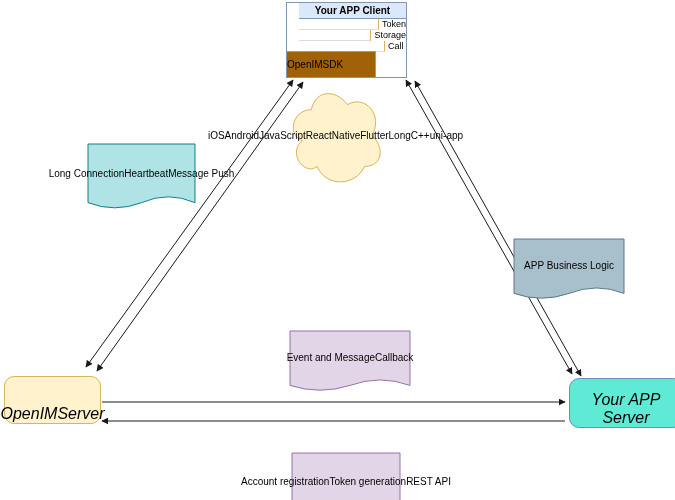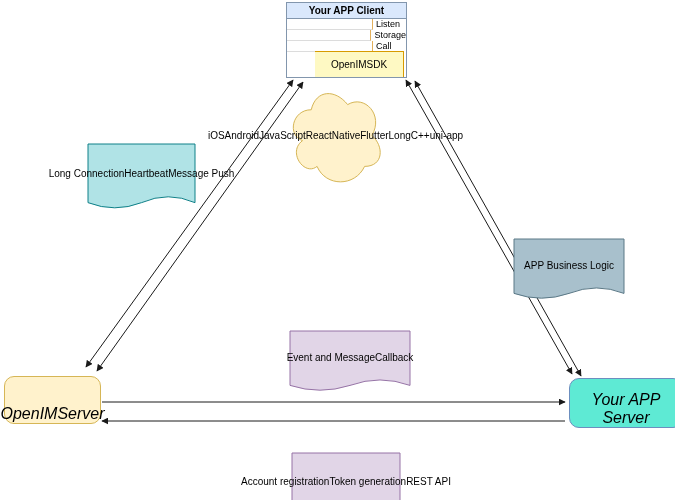--- a/index.html
+++ b/index.html
@@ -5,30 +5,30 @@
   * { margin:0; padding:0; box-sizing:border-box; }
   html,body { background:#ffffff; }
   body { font-family:"Liberation Sans", sans-serif; color:#000; }
 
   .canvas { position:relative; width:675px; height:500px; background:#ffffff; overflow:hidden; }
 
   .connectors { position:absolute; left:0; top:0; }
 
   
   .client-box { position:absolute; left:286px; top:2px; width:121px; height:76px;
-                background:#ffffff; border:1px solid #8296ad; }
+                background:#ffffff; border:1px solid #8296ad;padding-left:12px; }
   .client-header { height:16px; line-height:15px; background:#dae8fc; border-bottom:1px solid #8296ad;
                    font-weight:bold; font-size:10px; text-align:center; }
   .client-rows { height:33px; }
   .client-row { display:flex; height:11px; }
   .client-cell { width:86px; border-bottom:1px solid #dcdcdc; border-right:1px solid #e3b05c; }
   .client-row-label { font-size:9px; line-height:11px; padding-left:3px; white-space:nowrap; }
   .sdk-box { position:absolute; left:0; bottom:0; width:89px; height:26px;
-             background:#fef9c3; border-top:1px solid #d79b00; border-right:1px solid #d79b00;
-             display:flex; align-items:center; justify-content:center; font-size:10px;margin-left:28px; }
+             background:#a16207; border-top:1px solid #d79b00; border-right:1px solid #d79b00;
+             display:flex; align-items:center; font-size:10px; }
 
   
   .cloud-wrap { position:absolute; left:287px; top:84px; width:97px; height:103px; }
   .shape-svg { position:absolute; left:0; top:0; width:100%; height:100%; overflow:visible; }
   .shape-svg path { vector-effect:non-scaling-stroke; stroke-width:1; }
   .cloud-text { position:absolute; inset:0; display:flex; flex-direction:row;
                 align-items:center; justify-content:center; font-size:10px; line-height:11.5px;
                 text-align:center; white-space:nowrap; }
 
   
@@ -66,21 +66,21 @@
       <line x1="102" y1="402" x2="565" y2="402" marker-end="url(#arrow)"></line>
       <line x1="565" y1="421" x2="102" y2="421" marker-end="url(#arrow)"></line>
     </g>
   </svg>
 
   <div class="client-box">
     <div class="client-header">Your APP Client</div>
     <div class="client-rows">
       <div class="client-row">
         <span class="client-cell"></span>
-        <span class="client-row-label">Listen</span>
+        <span class="client-row-label">Token</span>
       </div>
       <div class="client-row">
         <span class="client-cell"></span>
         <span class="client-row-label">Storage</span>
       </div>
       <div class="client-row">
         <span class="client-cell"></span>
         <span class="client-row-label">Call</span>
       </div>
     </div>

